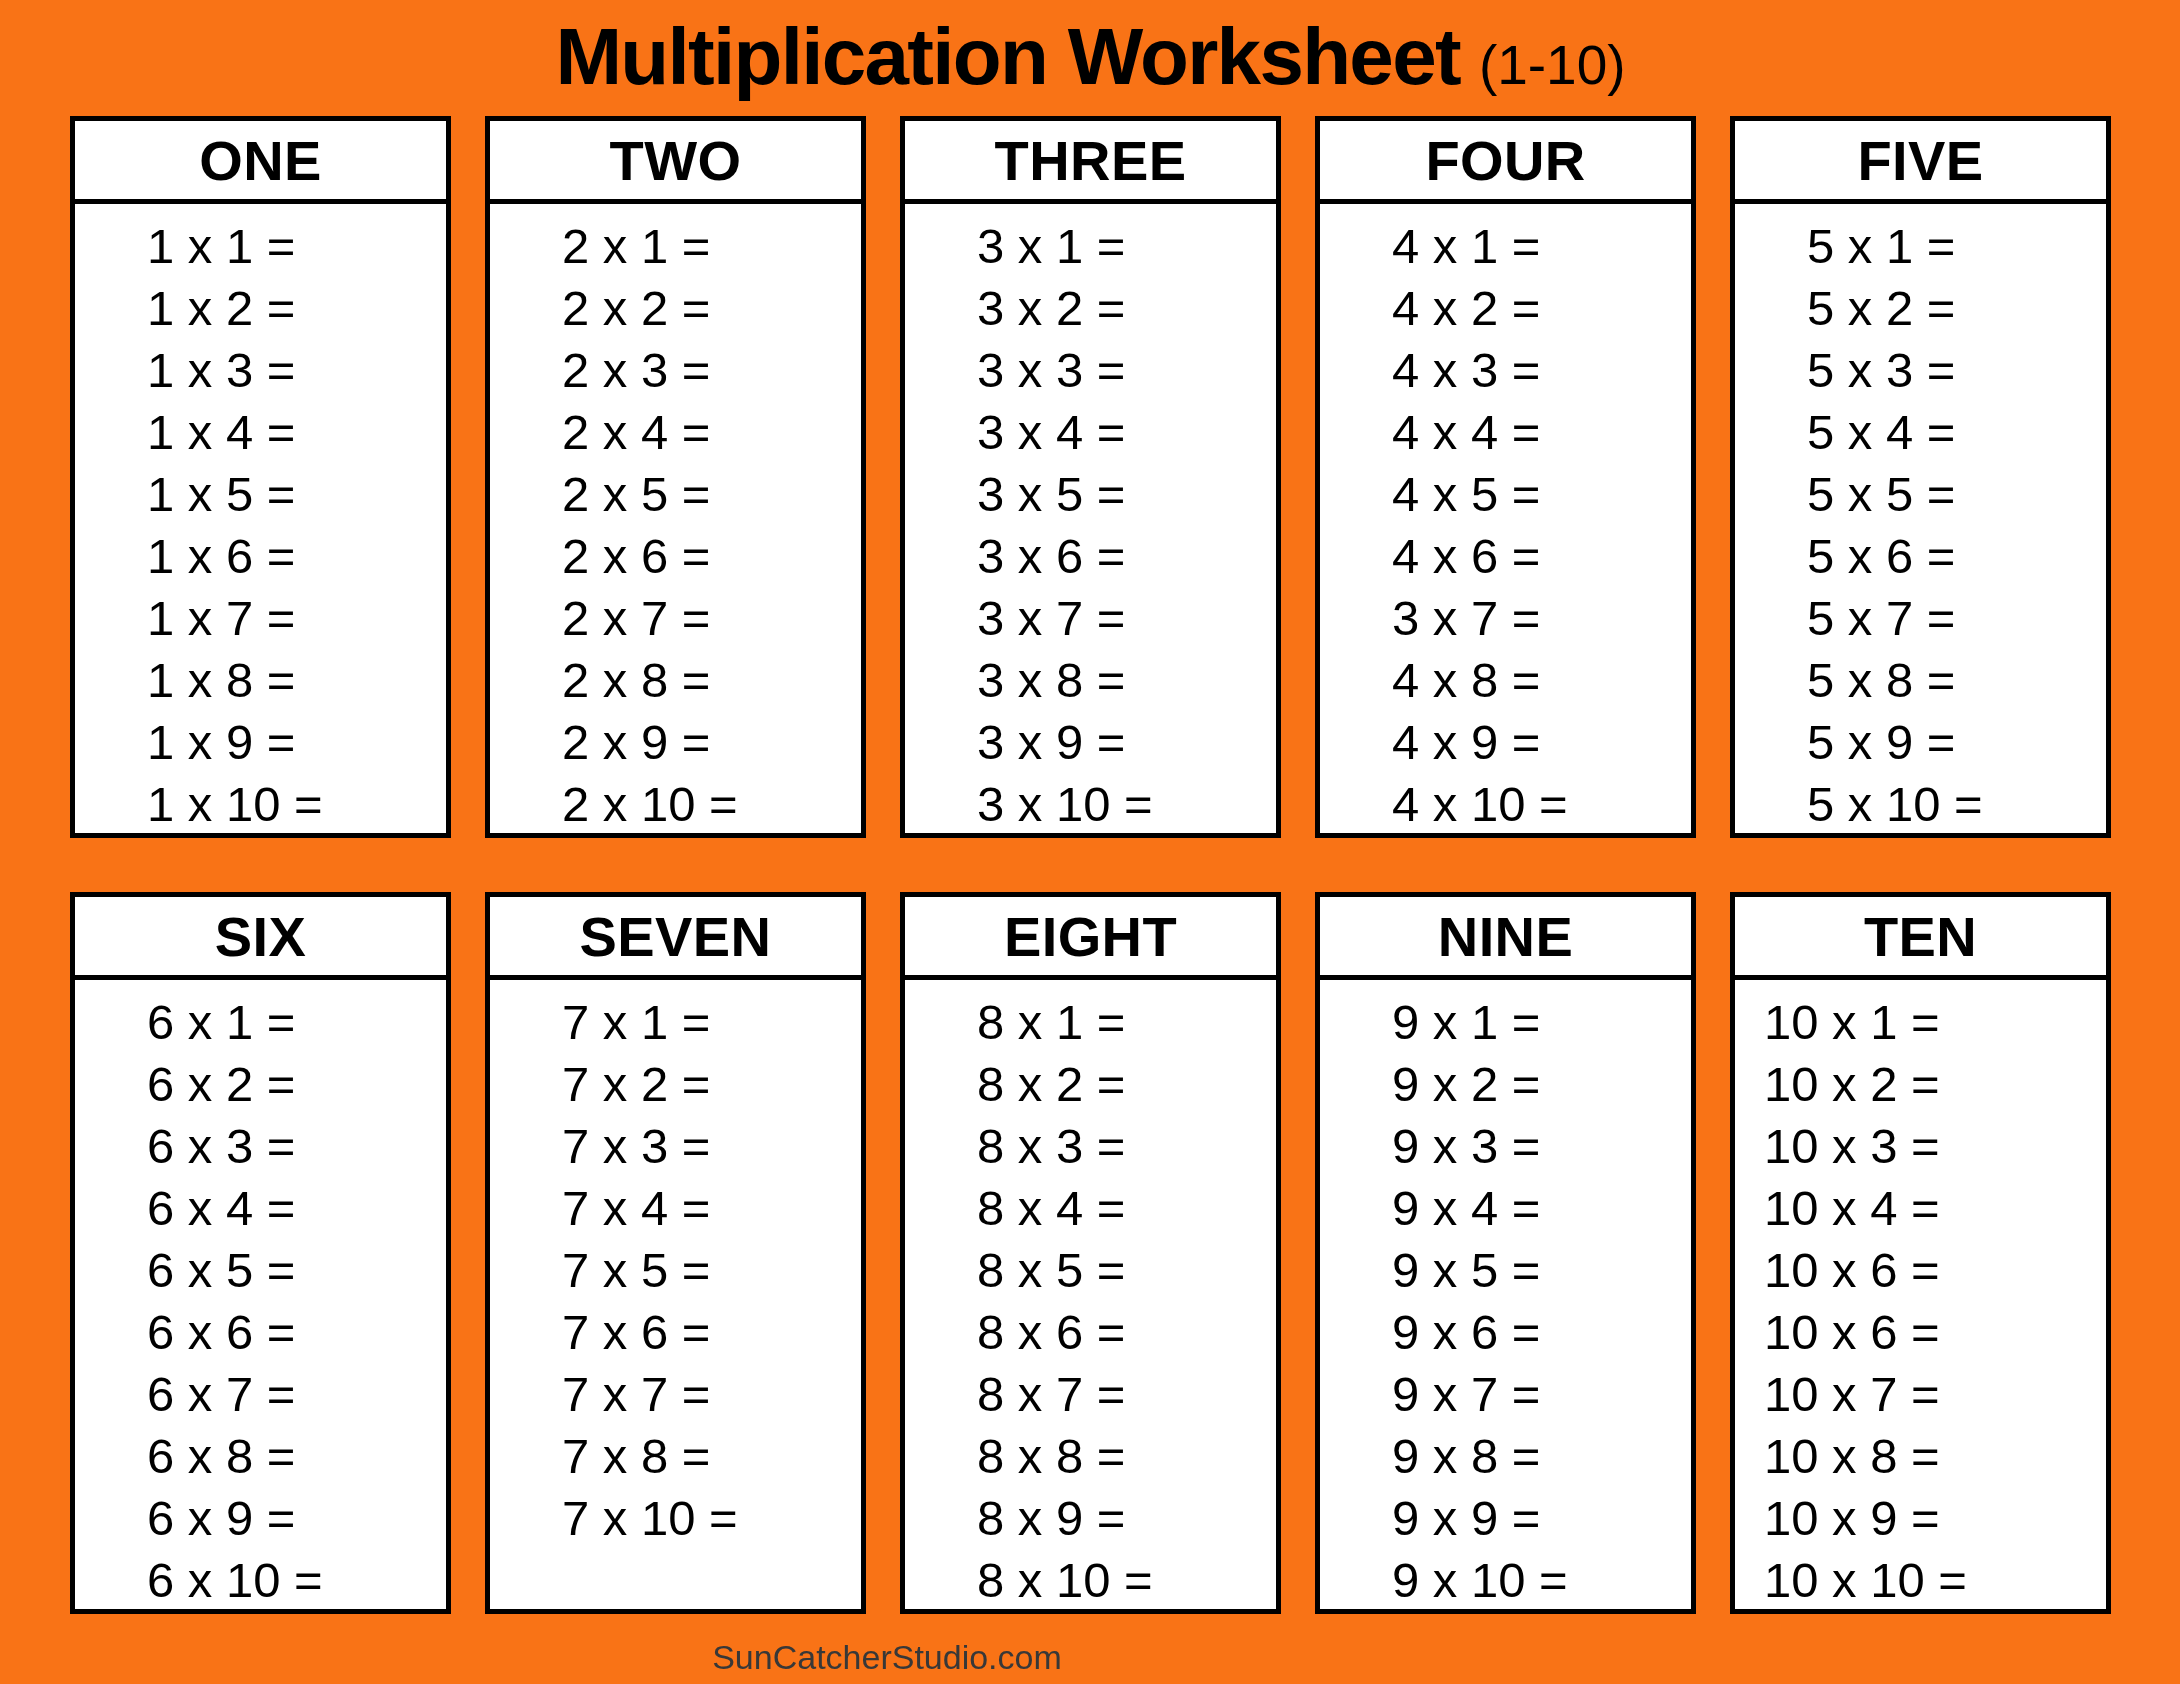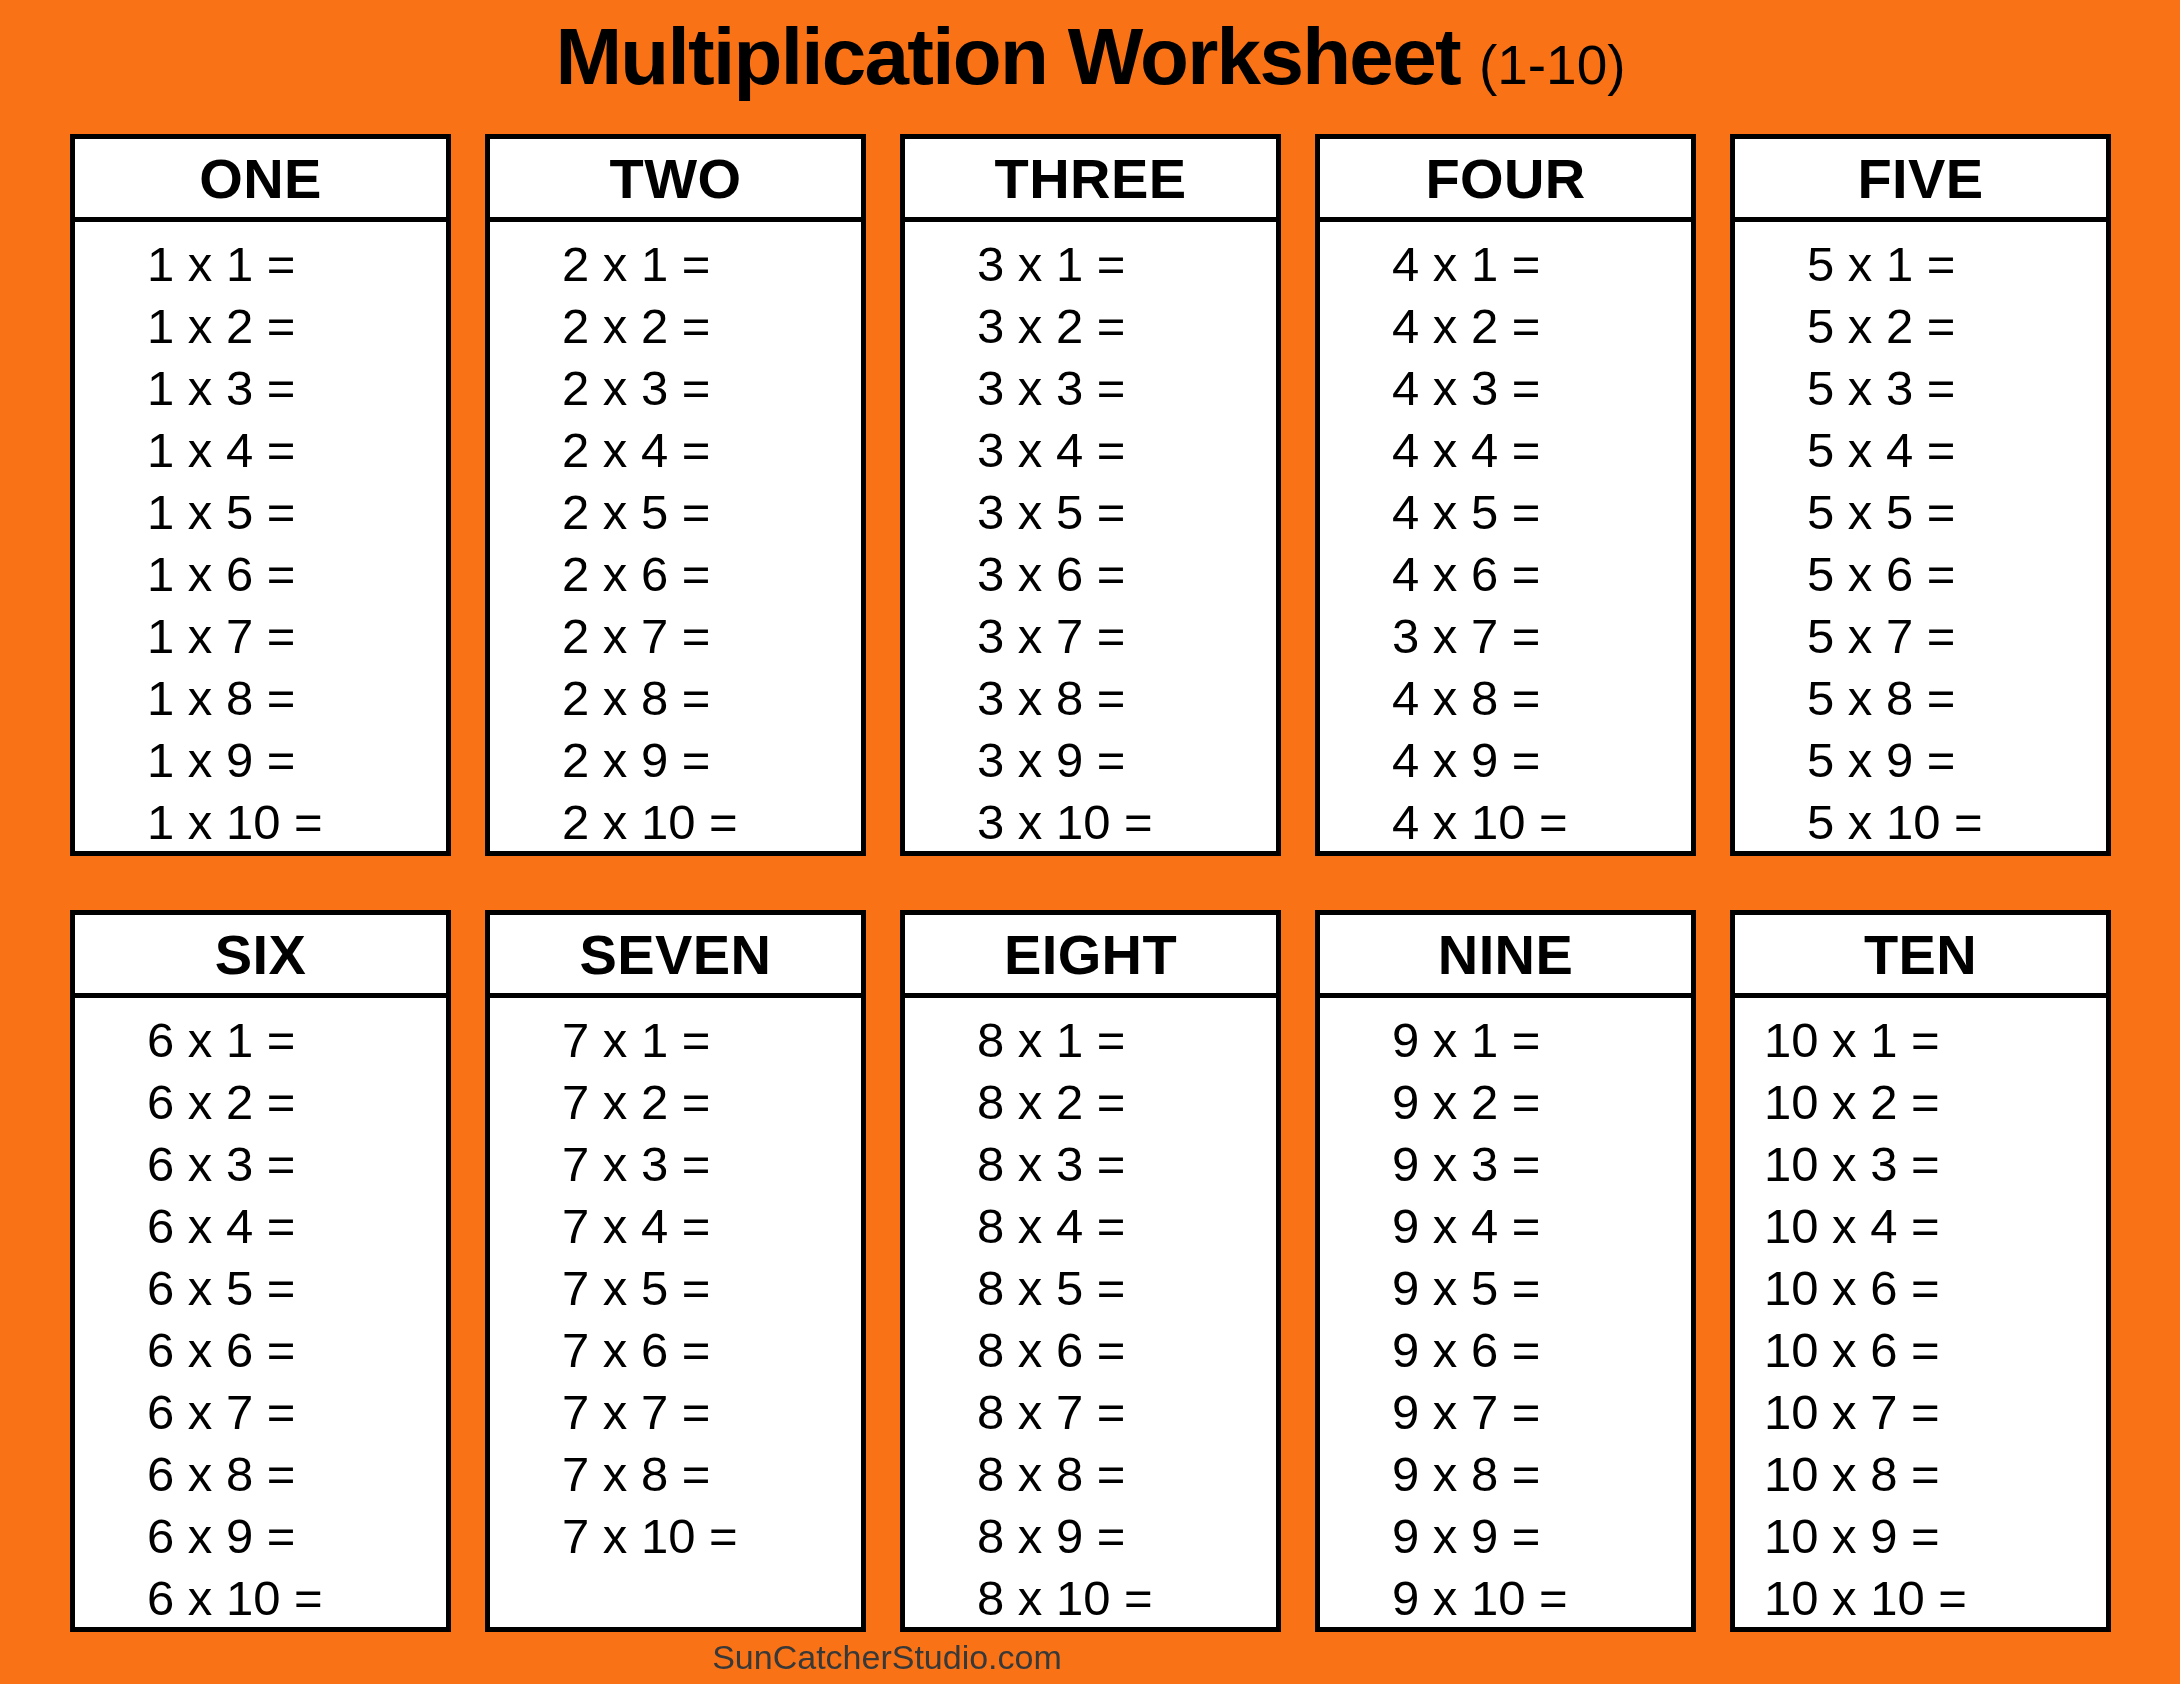--- a/index.html
+++ b/index.html
@@ -31,21 +31,21 @@
   }
   .title .range {
     font-weight: 400;
     font-size: 55px;
     letter-spacing: 0;
     margin-left: 19px;
   }
   .grid {
     position: absolute;
     left: 70px;
-    top: 134px;
+    top: 116px;
     display: grid;
     grid-template-columns: repeat(5, 381px);
     column-gap: 34px;
     row-gap: 54px;
   }
   .box {
     box-sizing: border-box;
     width: 381px;
     height: 722px;
     border: 5.1px solid #000000;

